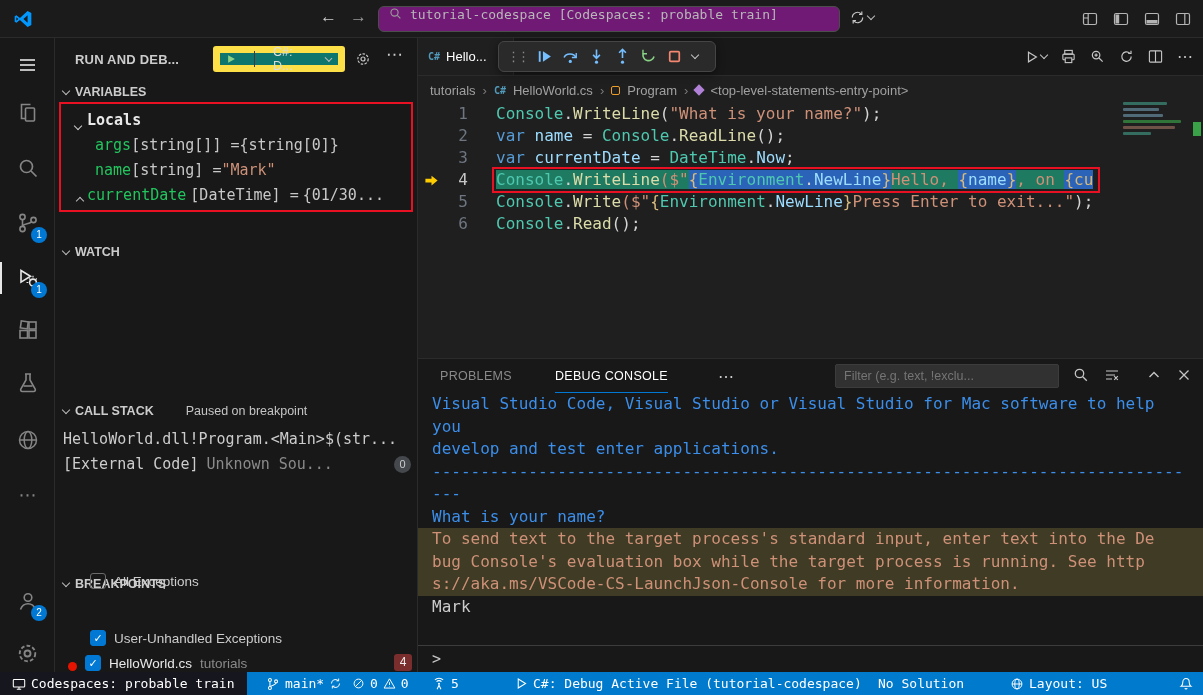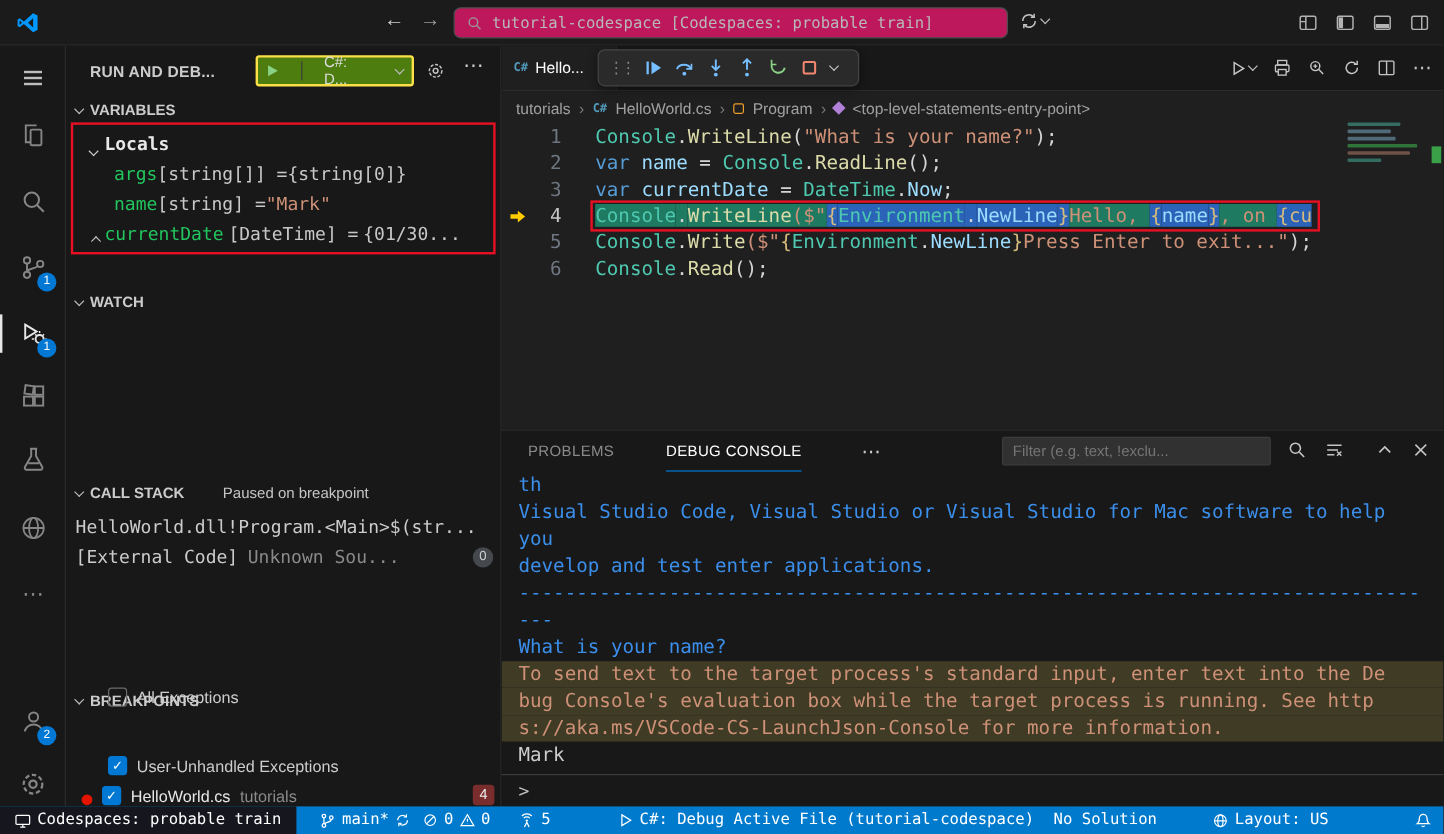--- a/index.html
+++ b/index.html
@@ -4,36 +4,36 @@
 <style>
 *{margin:0;padding:0;box-sizing:border-box}
 html,body{width:1203px;height:695px;overflow:hidden;background:#1f1f1f;font-family:"Liberation Sans",sans-serif}
 #app{position:relative;width:1203px;height:695px;color:#ccc;font-size:13px}
 .mono{font-family:"DejaVu Sans Mono",monospace}
 svg{display:block}
 
 #titlebar{position:absolute;left:0;top:0;width:1203px;height:38px;background:#1b1b1b;border-bottom:1px solid #2b2b2b}
 #vscode-logo{position:absolute;left:13px;top:9px}
 .nav-arrow{position:absolute;top:7px;font-size:17px;color:#cfcfcf;cursor:default}
-#cmd-center{position:absolute;left:378px;top:6px;width:462px;height:26px;background:#be185d;border:1px solid #4d4d4d;border-radius:6px;display:flex;align-items:center;gap:8px;padding:0 10px;color:#b8b8b8;font-size:13px}
+#cmd-center{position:absolute;left:378px;top:6px;width:462px;height:26px;background:#701a75;border:1px solid #4d4d4d;border-radius:6px;display:flex;gap:8px;padding:0 10px;color:#b8b8b8;font-size:13px}
 #remote-menu{position:absolute;left:850px;top:10px;display:flex;align-items:center;gap:3px}
 #title-right{position:absolute;right:12px;top:11px;display:flex;gap:15px}
 .chev{display:inline-block;width:6px;height:6px;border-left:1.4px solid #bbb;border-bottom:1.4px solid #bbb;transform:rotate(-45deg);margin-top:-3px}
 
 #activitybar{position:absolute;left:0;top:38px;width:55px;height:634px;background:#181818;border-right:1px solid #2b2b2b}
 .act-item{position:absolute;left:0;width:55px;height:40px;display:flex;align-items:center;justify-content:center;cursor:pointer}
 .act-item.active::before{content:"";position:absolute;left:0;top:4px;bottom:4px;width:2px;background:#e7e7e7}
 .abadge{position:absolute;right:8px;bottom:0;min-width:16px;height:16px;border-radius:8px;background:#0078d4;color:#fff;font-size:10px;line-height:16px;text-align:center}
 .hamburger{width:15px;height:2px;background:#bdbdbd;position:relative}
 .hamburger::before,.hamburger::after{content:"";position:absolute;left:0;width:15px;height:2px;background:#bdbdbd}
 .hamburger::before{top:-5px}.hamburger::after{top:5px}
 
 #sidebar{position:absolute;left:55px;top:38px;width:363px;height:634px;background:#181818;border-right:1px solid #2b2b2b;overflow:hidden}
 #sidebar-title{position:absolute;left:20px;top:14px;font-weight:bold;font-size:13px;color:#ccc;letter-spacing:.2px}
-#debug-config{position:absolute;left:158px;top:8px;width:132px;height:26px;background:#4d7c0f;border:2px solid #fde047;border-radius:3px;display:flex;align-items:center;gap:18px;padding:0 7px;cursor:pointer}
+#debug-config{position:absolute;left:158px;top:8px;width:132px;height:26px;background:#0f766e;border:7px solid #fde047;border-radius:3px;display:flex;align-items:center;gap:18px;padding:0 7px;cursor:pointer}
 #debug-config .sep{width:1px;height:16px;background:#3c3c3c}
 #sidebar-gear{position:absolute;left:300px;top:13px;cursor:pointer}
 #sidebar-dots{position:absolute;left:331px;top:6px;font-size:17px;color:#ccc;cursor:pointer}
 .sec-header{position:absolute;left:0;width:363px;height:24px;display:flex;align-items:center;gap:6px;padding-left:8px;font-weight:bold;font-size:12.5px;color:#ccc;cursor:pointer}
 .srow{position:absolute;height:25px;display:flex;align-items:flex-end;font-family:"DejaVu Sans Mono",monospace;font-size:15px;white-space:nowrap}
 .vname{color:#22c55e}.vdim{color:#c8c8c8}.vval{color:#c8c8c8}.vstr{color:#ce9178}
 .badge-gray{min-width:17px;height:17px;border-radius:9px;background:#45494e;color:#ccc;font-size:11px;line-height:17px;text-align:center;font-family:"Liberation Sans",sans-serif}
 .cb{width:16px;height:16px;border-radius:3px;border:1px solid #6b6b6b;display:inline-flex;align-items:center;justify-content:center;background:transparent;cursor:pointer;flex:none}
 .cb.checked{background:#0078d4;border-color:#0078d4;color:#fff;font-size:11px}
 .bp-dot{width:9px;height:9px;border-radius:50%;background:#e51400;flex:none}
@@ -437,21 +437,20 @@
         <svg width="16" height="16" viewBox="0 0 16 16" fill="none" stroke="#c5c5c5" stroke-width="1.4">
             <path d="M3.5 10l4.5-4.5L12.5 10"></path>
           </svg>
       </span>
       <span class="picon" style="left:758px">
         <svg width="16" height="16" viewBox="0 0 16 16" stroke="#c5c5c5" stroke-width="1.3">
             <path d="M3.5 3.5l9 9M12.5 3.5l-9 9"></path>
           </svg>
       </span>
       <div id="console-lines">
-          <div class="con-line info">th</div>
           <div class="con-line info">Visual Studio Code, Visual Studio or Visual Studio for Mac software to help</div>
           <div class="con-line info">you</div>
           <div class="con-line info">develop and test enter applications.</div>
           <div class="con-line info">------------------------------------------------------------------------------</div>
           <div class="con-line info">---</div>
           <div class="con-line info">What is your name?</div>
           <div class="con-line hint">To send text to the target process's standard input, enter text into the De</div>
           <div class="con-line hint">bug Console's evaluation box while the target process is running. See http</div>
           <div class="con-line hint">s://aka.ms/VSCode-CS-LaunchJson-Console for more information.</div>
           <div class="con-line stdout">Mark</div>

